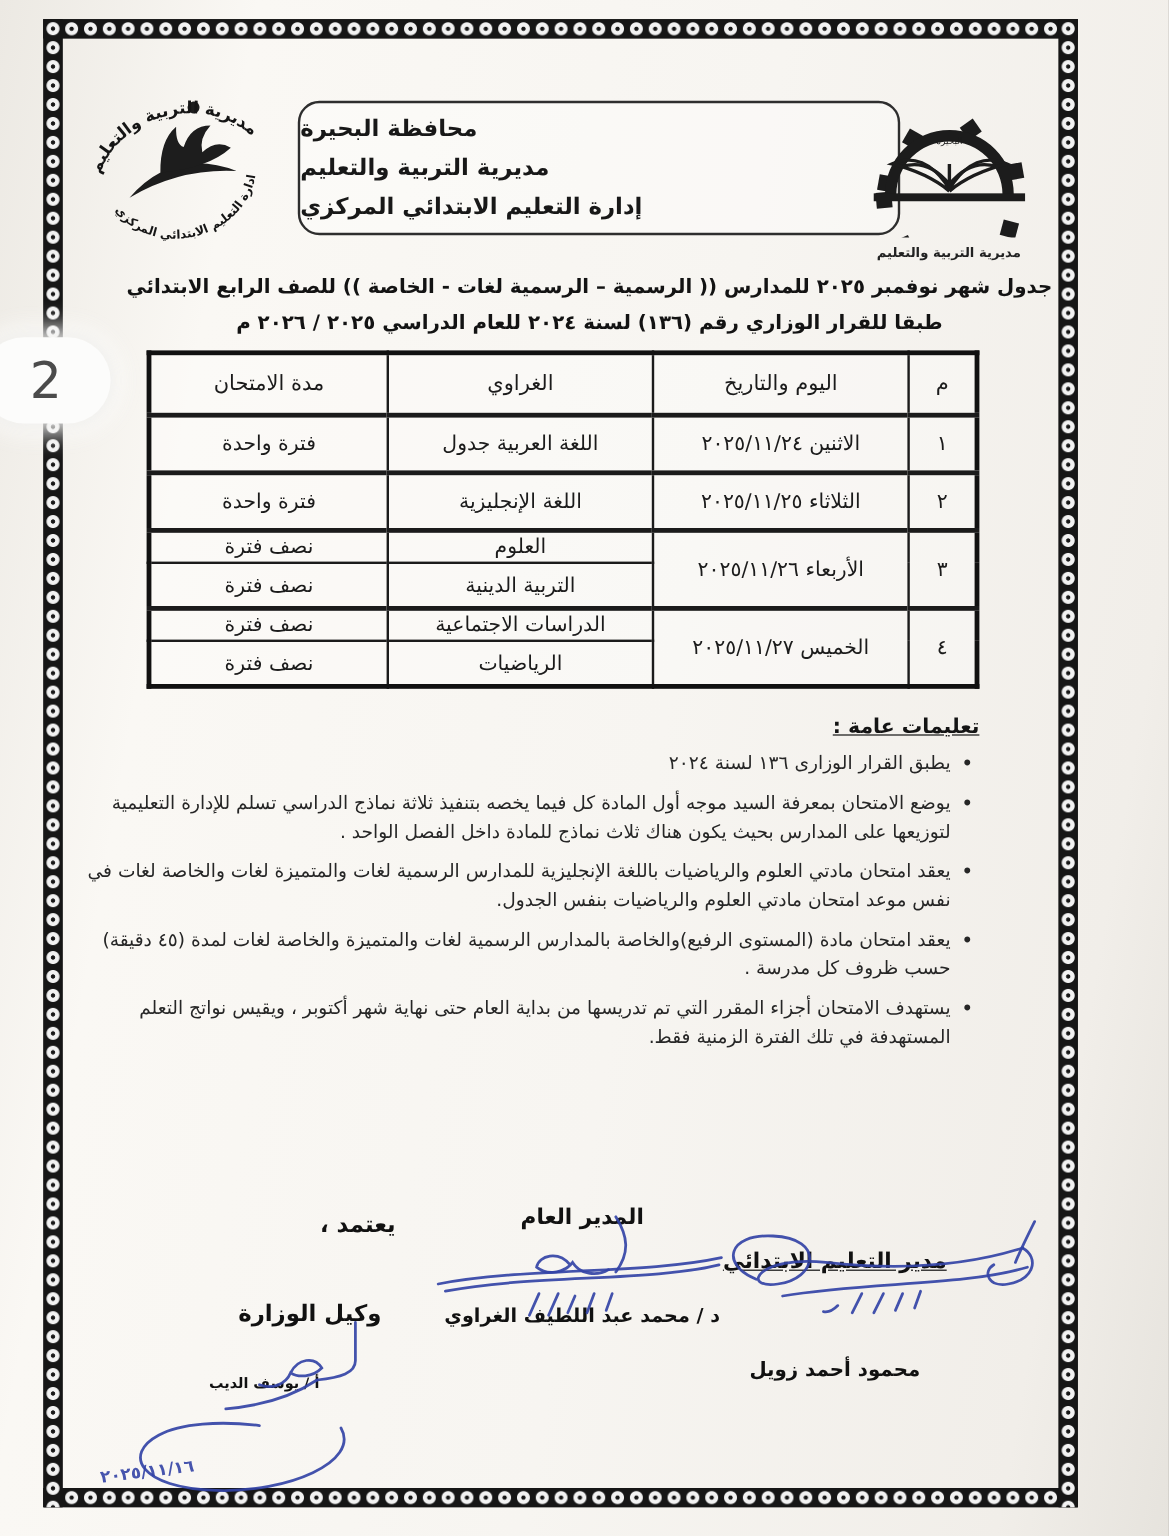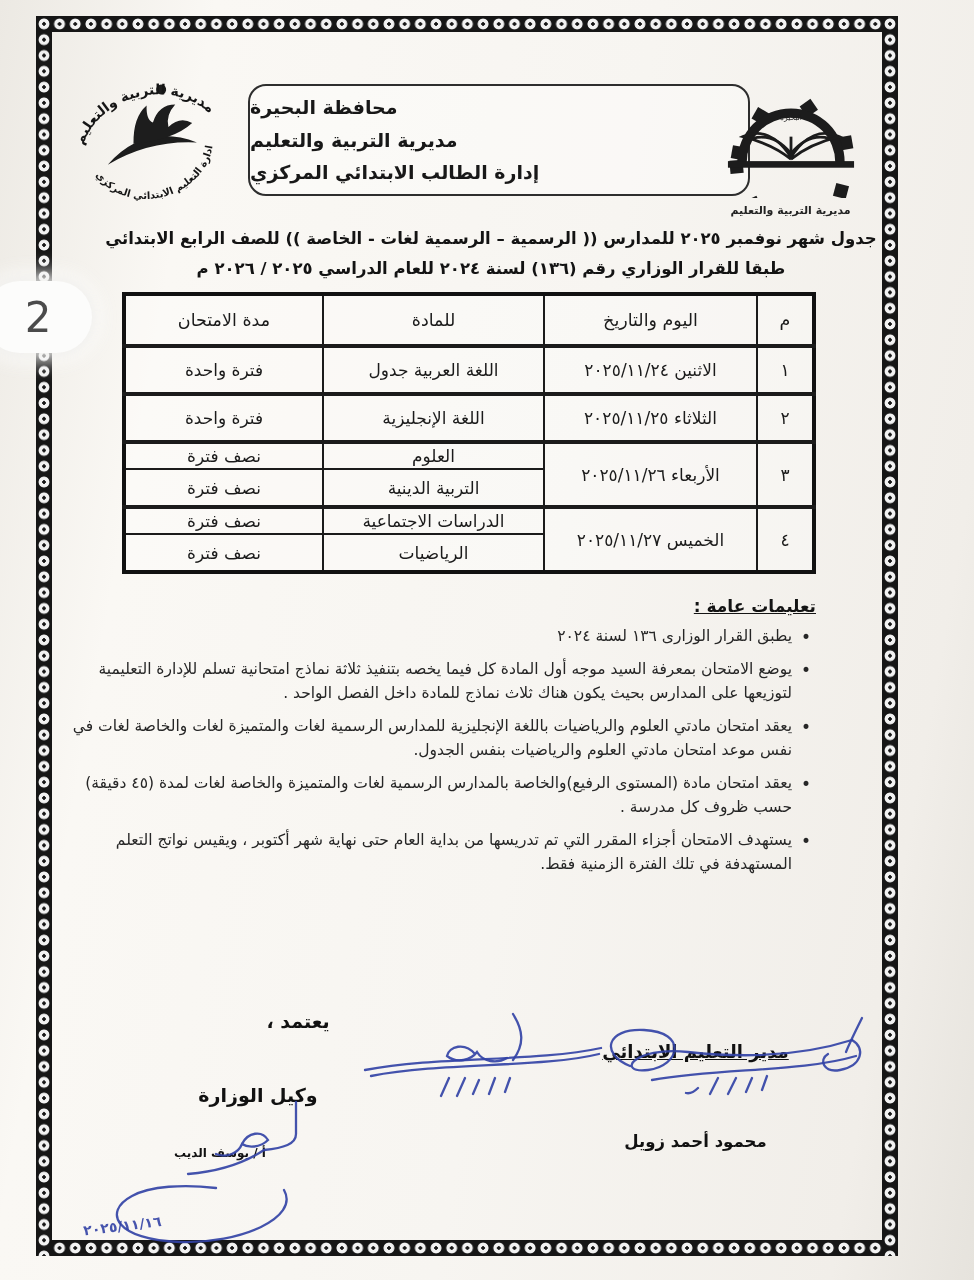--- a/index.html
+++ b/index.html
@@ -116,21 +116,21 @@
       </text>
       <text font-size="10" font-weight="bold" fill="#151515">
         <textPath href="#arcBot" startOffset="50%" text-anchor="middle">ادارة التعليم الابتدائي المركزي</textPath>
       </text>
     </svg>
   </div>
 
   <div class="header-box">
     <div>محافظة البحيرة</div>
     <div>مديرية التربية والتعليم</div>
-    <div>إدارة الطالب الابتدائي المركزي</div>
+    <div>إدارة التعليم الابتدائي المركزي</div>
   </div>
 
   <div class="logo-right">
     <svg width="160" height="118" viewBox="0 0 170 125">
       <g fill="#1c1c1c">
         <g transform="translate(85,88)">
           <rect x="-64" y="-8" width="14" height="14" transform="rotate(10)"></rect>
           <rect x="-60" y="-34" width="14" height="14" transform="rotate(30)"></rect>
           <rect x="-44" y="-56" width="14" height="14" transform="rotate(55)"></rect>
           <rect x="-18" y="-68" width="14" height="14" transform="rotate(80)"></rect>
@@ -163,21 +163,21 @@
     <colgroup>
         <col class="c-num">
         <col class="c-day">
         <col class="c-sub">
         <col class="c-dur">
       </colgroup>
     <thead>
       <tr>
         <th>م</th>
         <th>اليوم والتاريخ</th>
-        <th>للمادة</th>
+        <th>الغراوي</th>
         <th>مدة الامتحان</th>
       </tr>
     </thead>
     <tbody>
       <tr class="rowsep">
         <td class="h48">١</td>
         <td>الاثنين ٢٠٢٥/١١/٢٤</td>
         <td>اللغة العربية جدول</td>
         <td>فترة واحدة</td>
       </tr>
@@ -207,39 +207,43 @@
         <td class="h38">الرياضيات</td>
         <td>نصف فترة</td>
       </tr>
     </tbody>
   </table>
 
   <div class="instructions">
     <div class="inst-head">تعليمات عامة :</div>
     <ul>
       <li>يطبق القرار الوزارى ١٣٦ لسنة ٢٠٢٤</li>
-      <li>يوضع الامتحان بمعرفة السيد موجه أول المادة كل فيما يخصه بتنفيذ ثلاثة نماذج امتحانية تسلم للإدارة التعليمية لتوزيعها على المدارس بحيث يكون هناك ثلاث نماذج للمادة داخل الفصل الواحد .</li>
+      <li>يوضع الامتحان بمعرفة السيد موجه أول المادة كل فيما يخصه بتنفيذ ثلاثة نماذج الدراسي تسلم للإدارة التعليمية لتوزيعها على المدارس بحيث يكون هناك ثلاث نماذج للمادة داخل الفصل الواحد .</li>
       <li>يعقد امتحان مادتي العلوم والرياضيات باللغة الإنجليزية للمدارس الرسمية لغات والمتميزة لغات والخاصة لغات في نفس موعد امتحان مادتي العلوم والرياضيات بنفس الجدول.</li>
       <li>يعقد امتحان مادة (المستوى الرفيع)والخاصة بالمدارس الرسمية لغات والمتميزة والخاصة لغات لمدة (٤٥ دقيقة) حسب ظروف كل مدرسة .</li>
       <li>يستهدف الامتحان أجزاء المقرر التي تم تدريسها من بداية العام حتى نهاية  شهر أكتوبر ، ويقيس نواتج التعلم المستهدفة في تلك الفترة الزمنية فقط.</li>
     </ul>
   </div>
 
   <div class="sig-block" style="left:598px; top:1008px; width:195px;">
     <div class="sig-title u">مدير التعليم الابتدائي</div>
     <div class="sig-name" style="margin-top:70px;">محمود أحمد زويل</div>
   </div>
   <svg class="ink-svg" style="left:590px; top:1012px;" width="300" height="110" viewBox="0 0 300 110">
     <path class="ink" d="M40 54 C10 42 16 16 54 18 C98 20 90 54 58 58 C26 62 42 34 98 40 C162 47 218 42 262 28"></path>
     <path class="ink" d="M62 68 C132 56 212 60 266 44"></path>
     <path class="ink" d="M262 28 C276 36 272 54 250 58 C234 61 228 48 238 42"></path>
     <path class="ink" d="M272 6 C266 18 260 30 256 40"></path>
     <path class="ink" d="M120 82 L128 66 M138 82 L146 66 M156 80 L162 66 M172 78 L177 64 M108 76 C104 80 100 82 96 81"></path>
   </svg>
 
+  <div class="sig-block" style="left:352px; top:1004px; width:266px;">
+    <div class="sig-title">المدير العام</div>
+    <div class="sig-name" style="margin-top:62px; font-size:16px;">د / محمد عبد اللطيف الغراوي</div>
+  </div>
   <svg class="ink-svg" style="left:345px; top:1006px;" width="280" height="105" viewBox="0 0 280 105">
     <path class="ink" d="M168 8 C178 24 180 38 168 54"></path>
     <path class="ink" d="M130 48 C120 36 104 40 102 50 C112 58 126 54 132 46 C138 56 152 58 162 52"></path>
     <path class="ink" d="M20 64 C92 50 192 56 256 42"></path>
     <path class="ink" d="M26 70 C98 56 198 62 254 48"></path>
     <path class="ink" d="M96 90 L104 72 M112 90 L120 72 M128 88 L134 74 M144 88 L150 72 M160 86 L165 72"></path>
   </svg>
 
   <div class="approve" style="left:238px; top:1010px; width:120px;">يعتمد ،</div>
   <div class="approve" style="left:188px; top:1084px; width:140px;">وكيل الوزارة</div>

